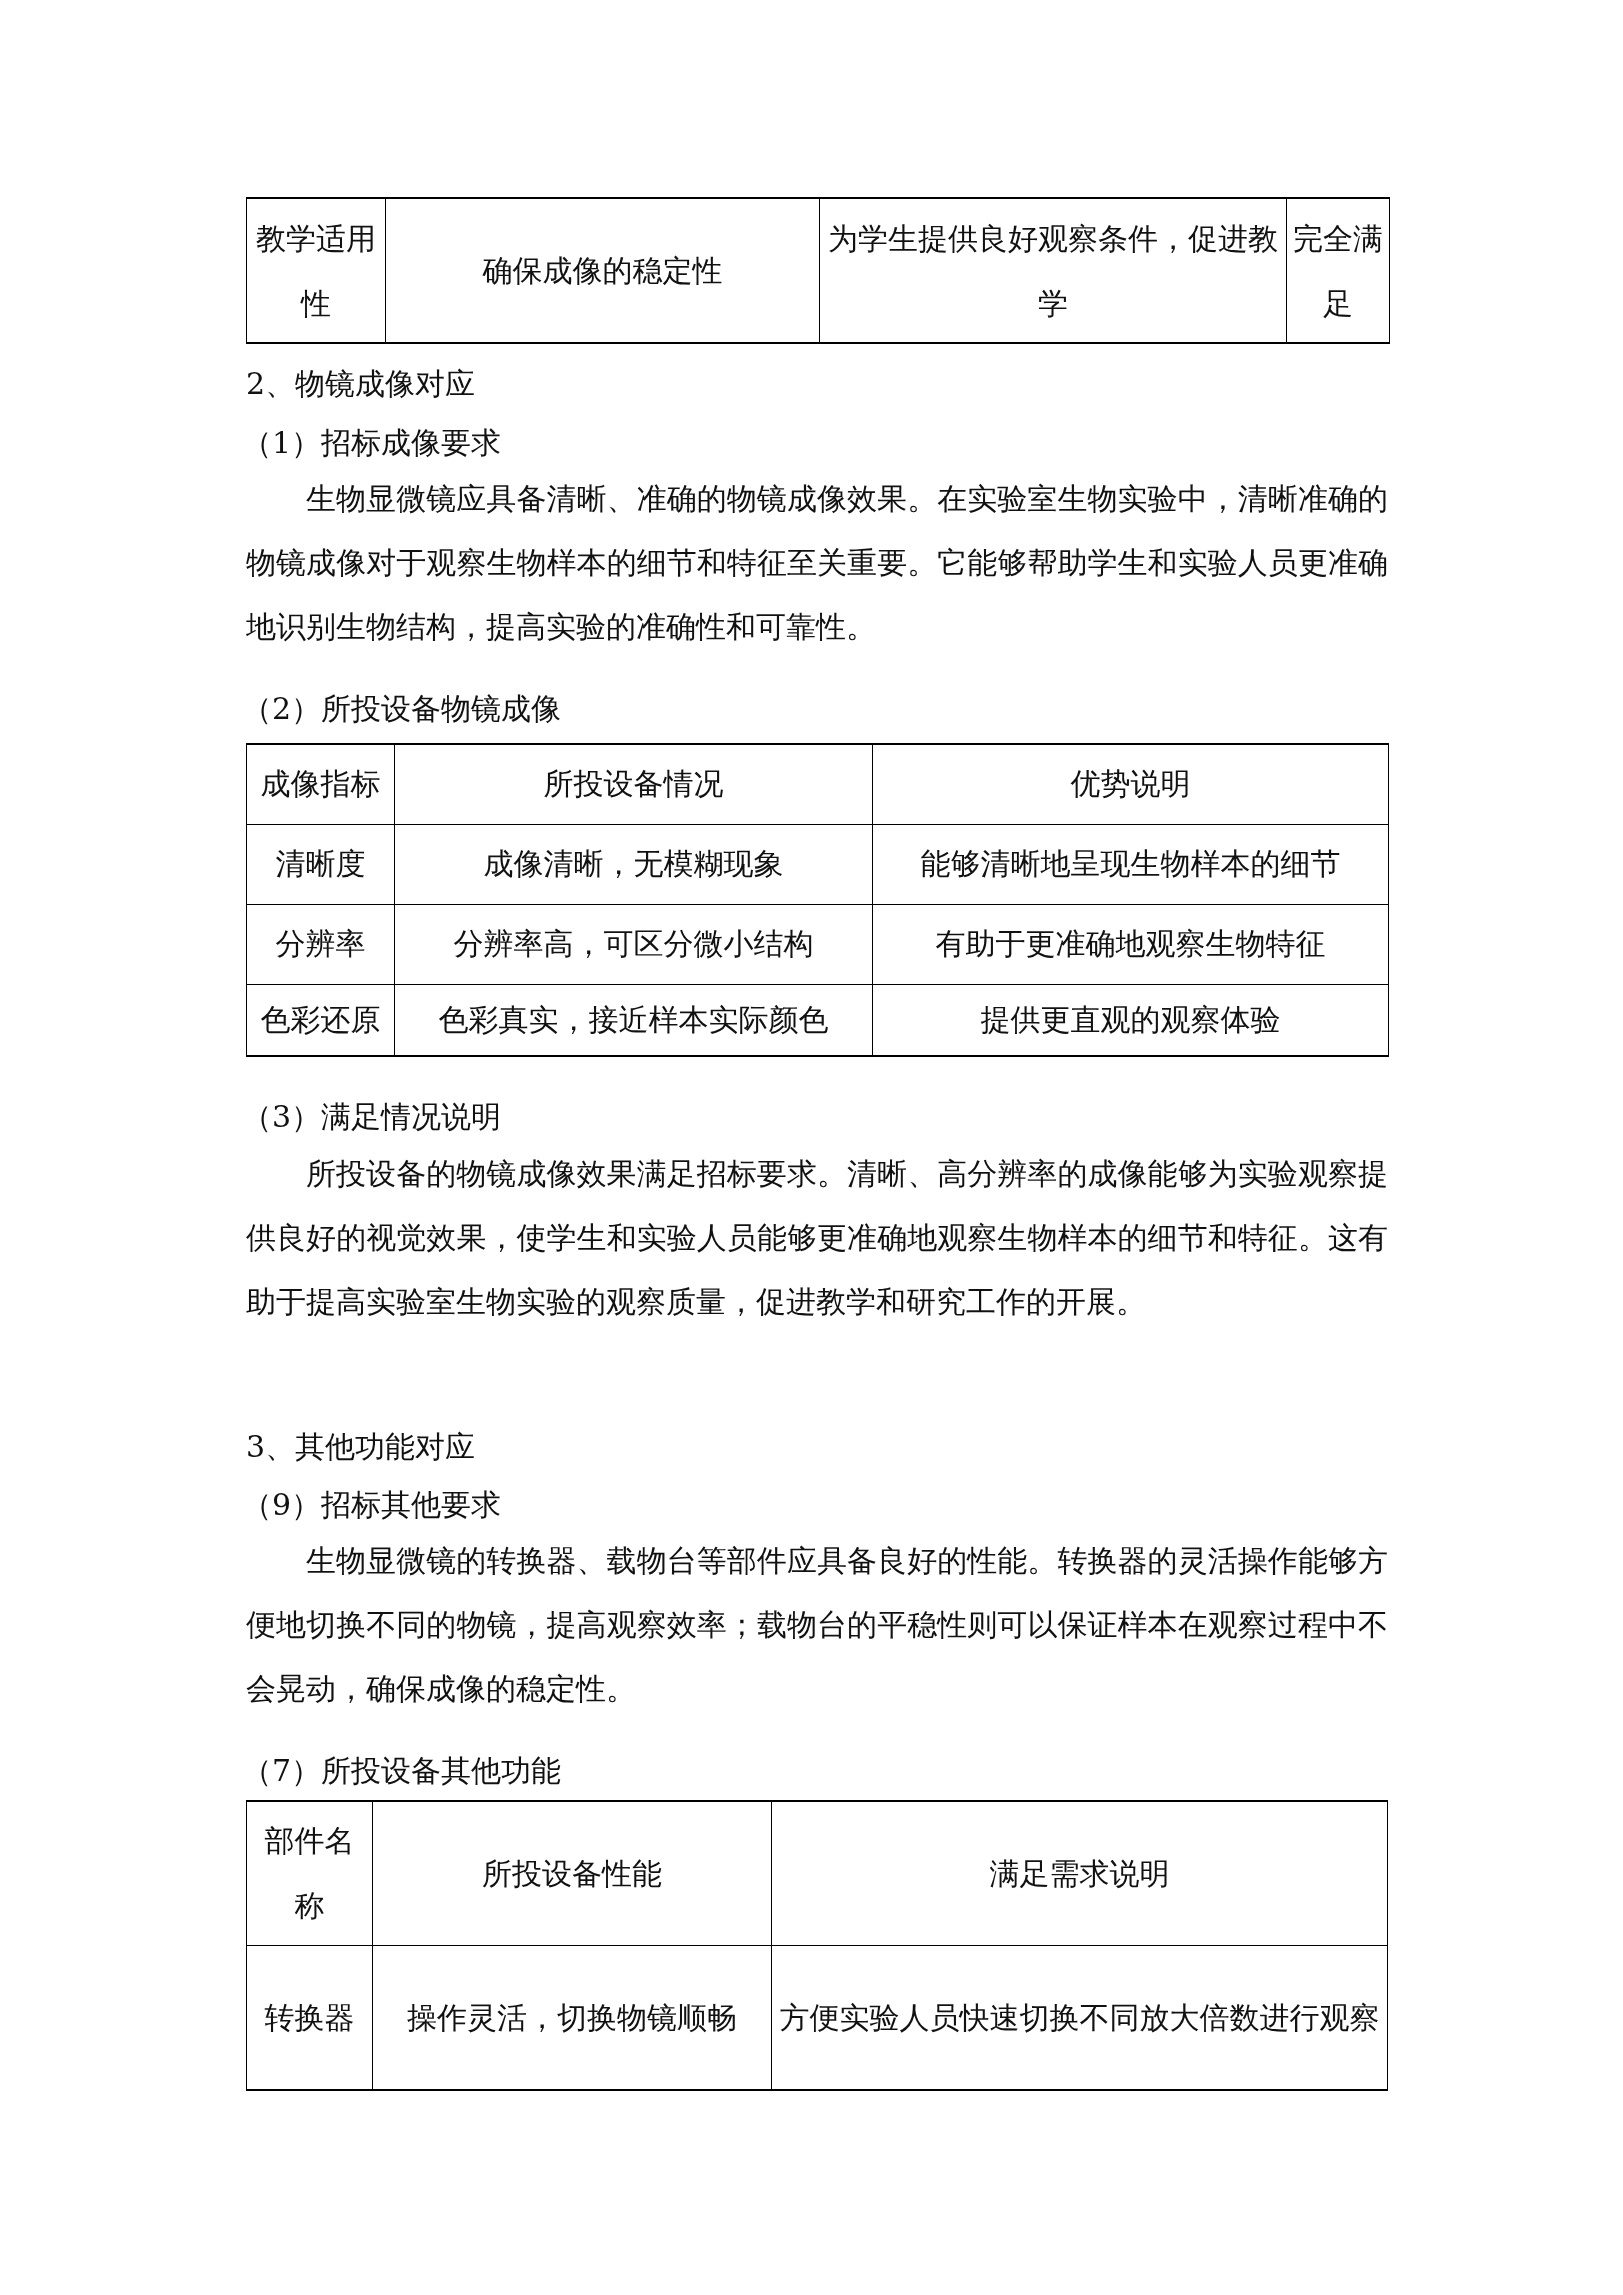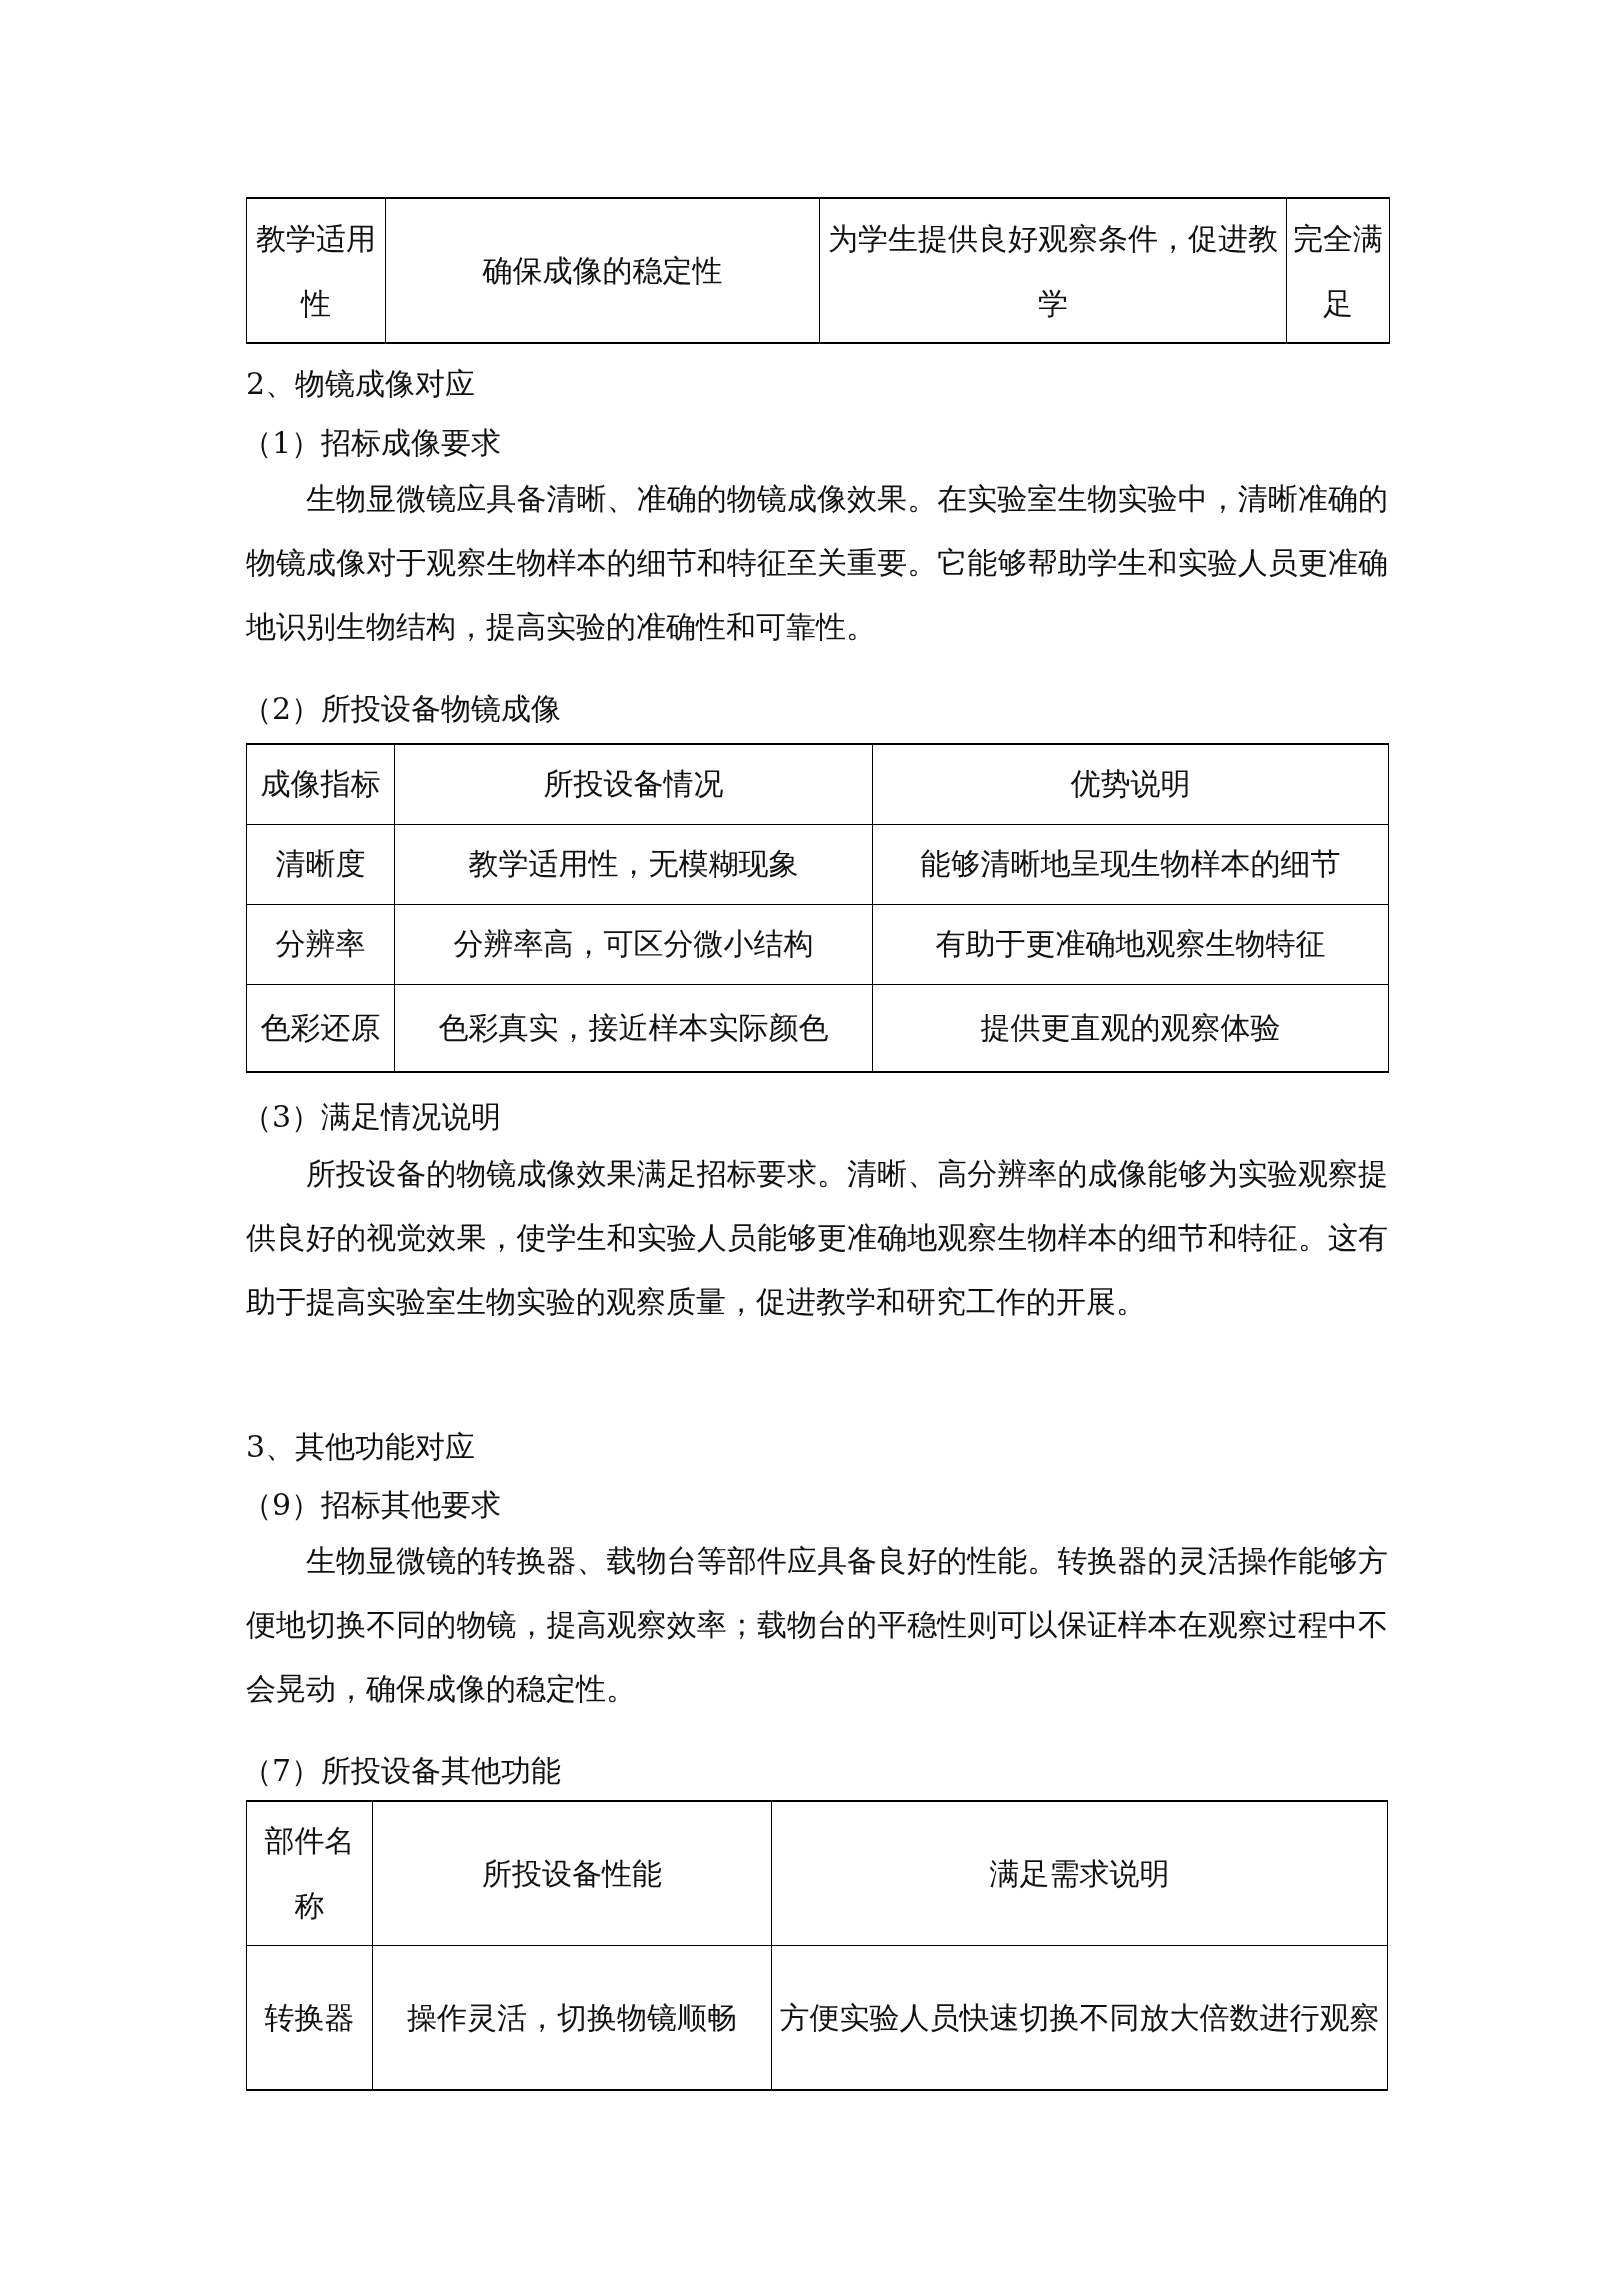--- a/index.html
+++ b/index.html
@@ -50,29 +50,29 @@
         <col style="width:516px">
       </colgroup>
     <tbody>
         <tr style="height:80px;">
       <td class="outer-top">成像指标</td>
       <td class="outer-top">所投设备情况</td>
       <td class="outer-top">优势说明</td>
     </tr>
     <tr style="height:80px;">
       <td>清晰度</td>
-      <td>教学适用性，无模糊现象</td>
+      <td>成像清晰，无模糊现象</td>
       <td>能够清晰地呈现生物样本的细节</td>
     </tr>
     <tr style="height:80px;padding-left:44px;">
       <td>分辨率</td>
       <td>分辨率高，可区分微小结构</td>
       <td>有助于更准确地观察生物特征</td>
     </tr>
-    <tr style="height:88px;">
+    <tr style="height:72px;">
       <td class="outer-bottom">色彩还原</td>
       <td class="outer-bottom">色彩真实，接近样本实际颜色</td>
       <td class="outer-bottom">提供更直观的观察体验</td>
     </tr>
   </tbody>
     </table>
 
   <div class="line" style="left:242px; top:1097px;">（3）满足情况说明</div>
   <div class="para" style="top:1142px; text-indent:60px;">所投设备的物镜成像效果满足招标要求。清晰、高分辨率的成像能够为实验观察提供良好的视觉效果，使学生和实验人员能够更准确地观察生物样本的细节和特征。这有助于提高实验室生物实验的观察质量，促进教学和研究工作的开展。</div>
 

